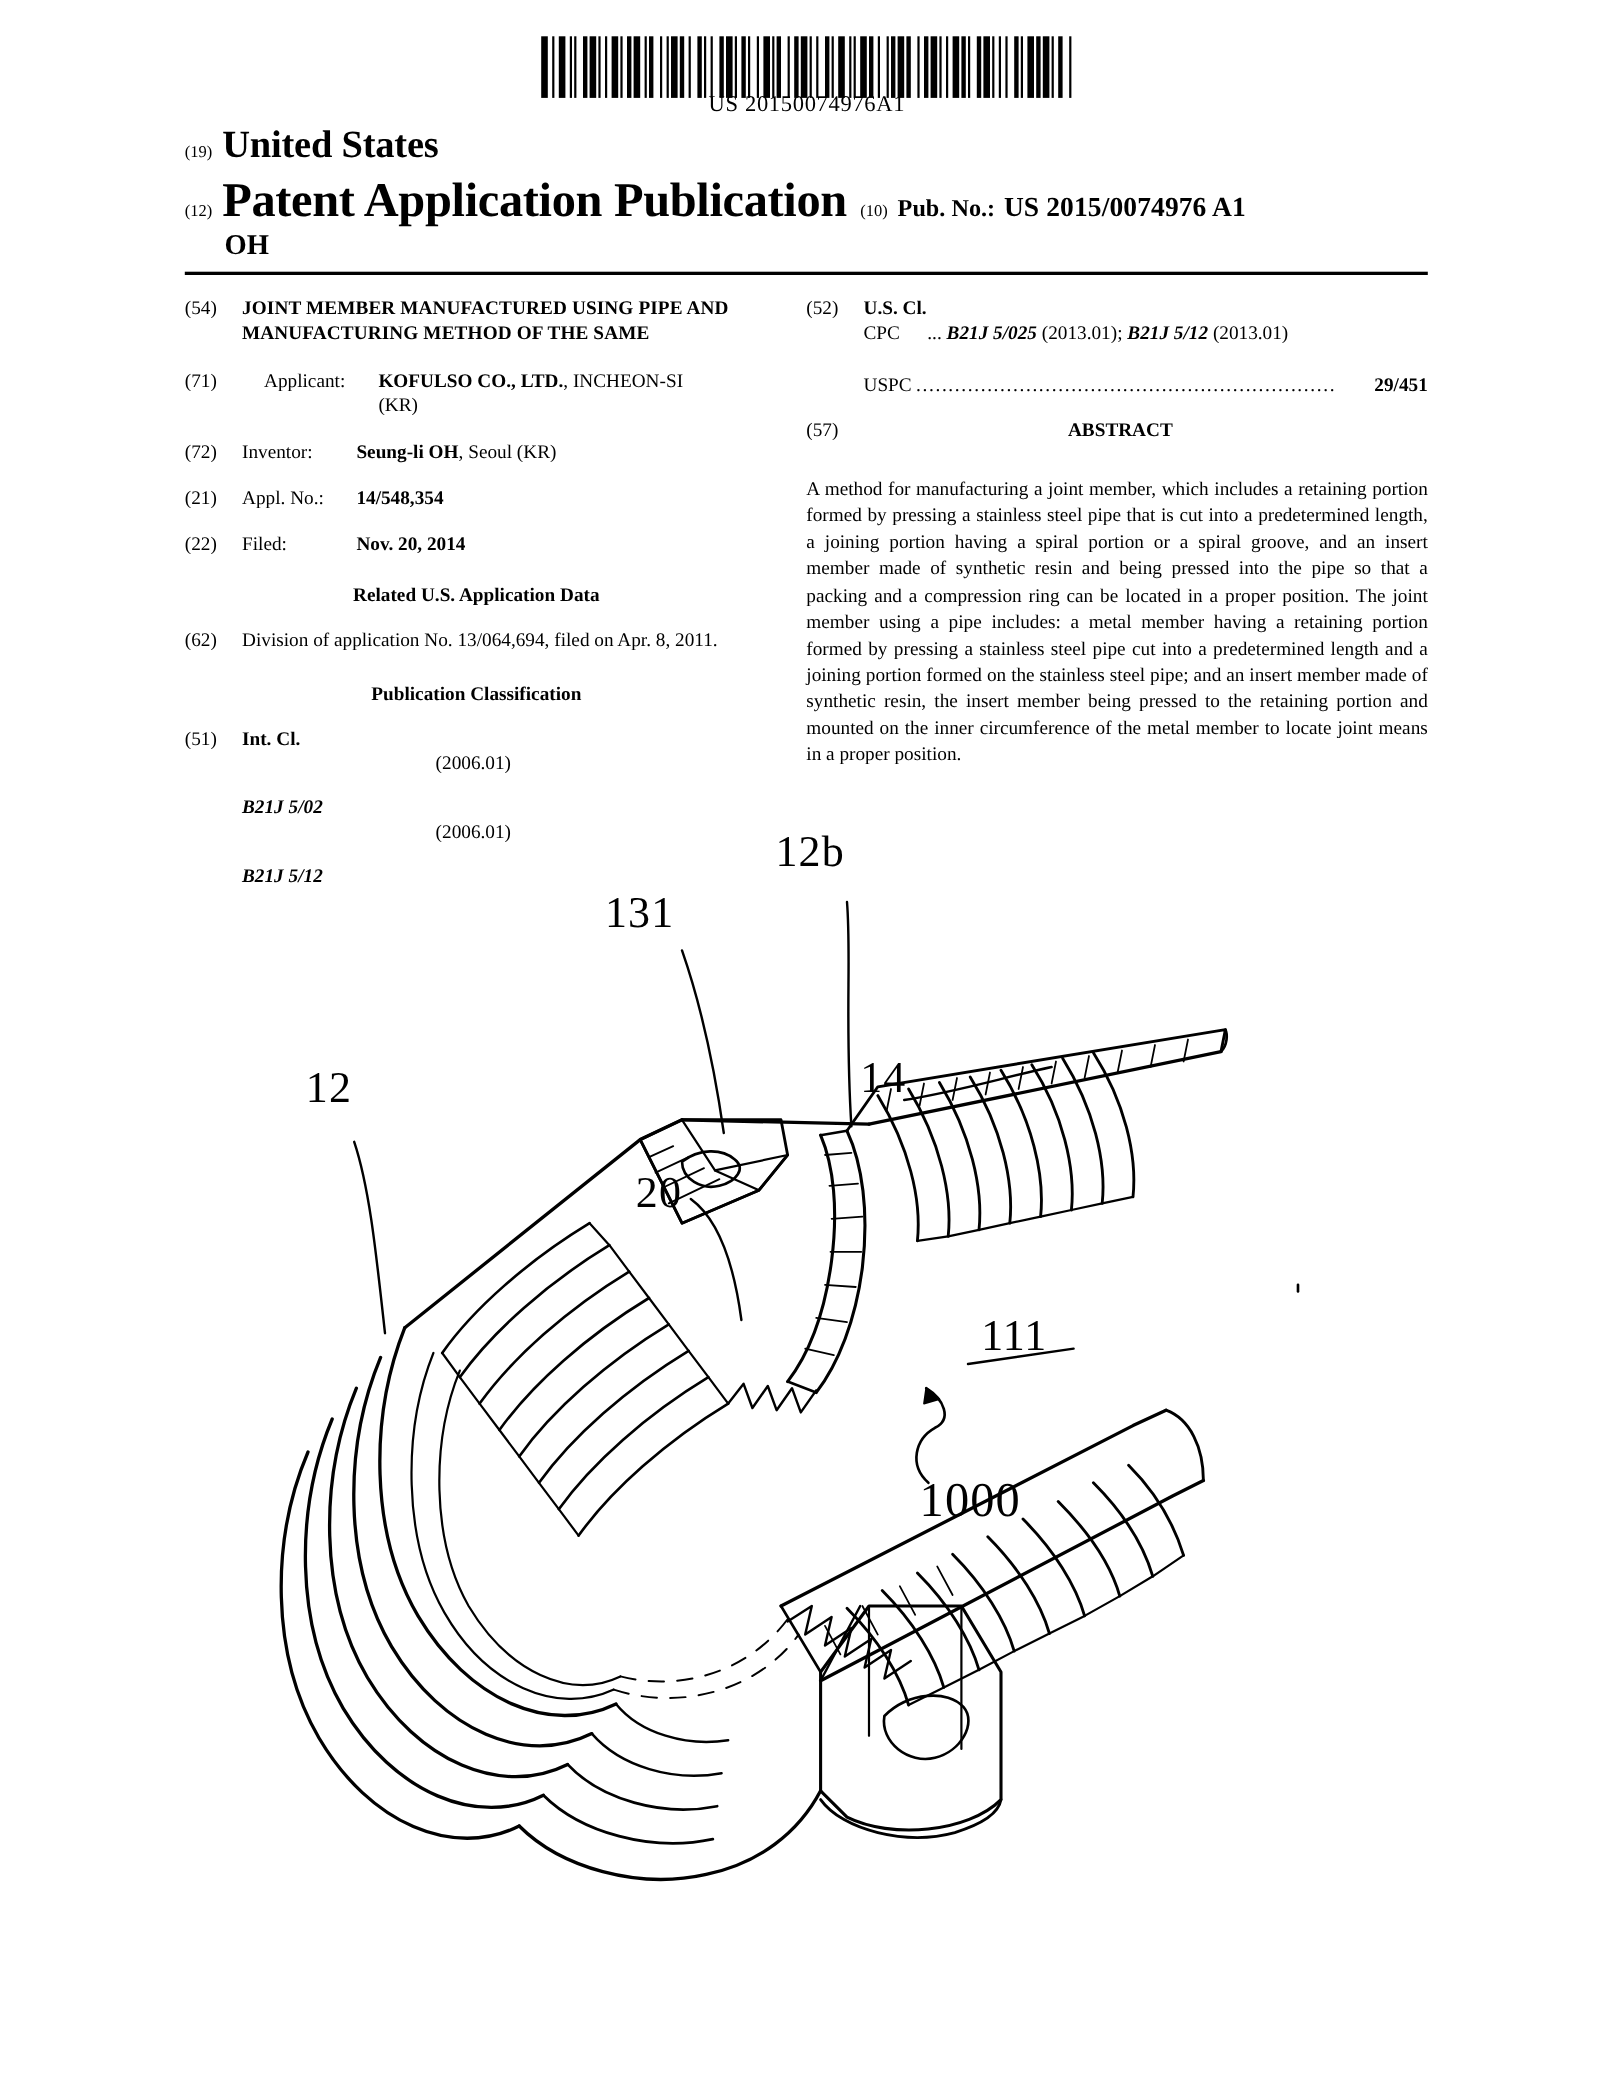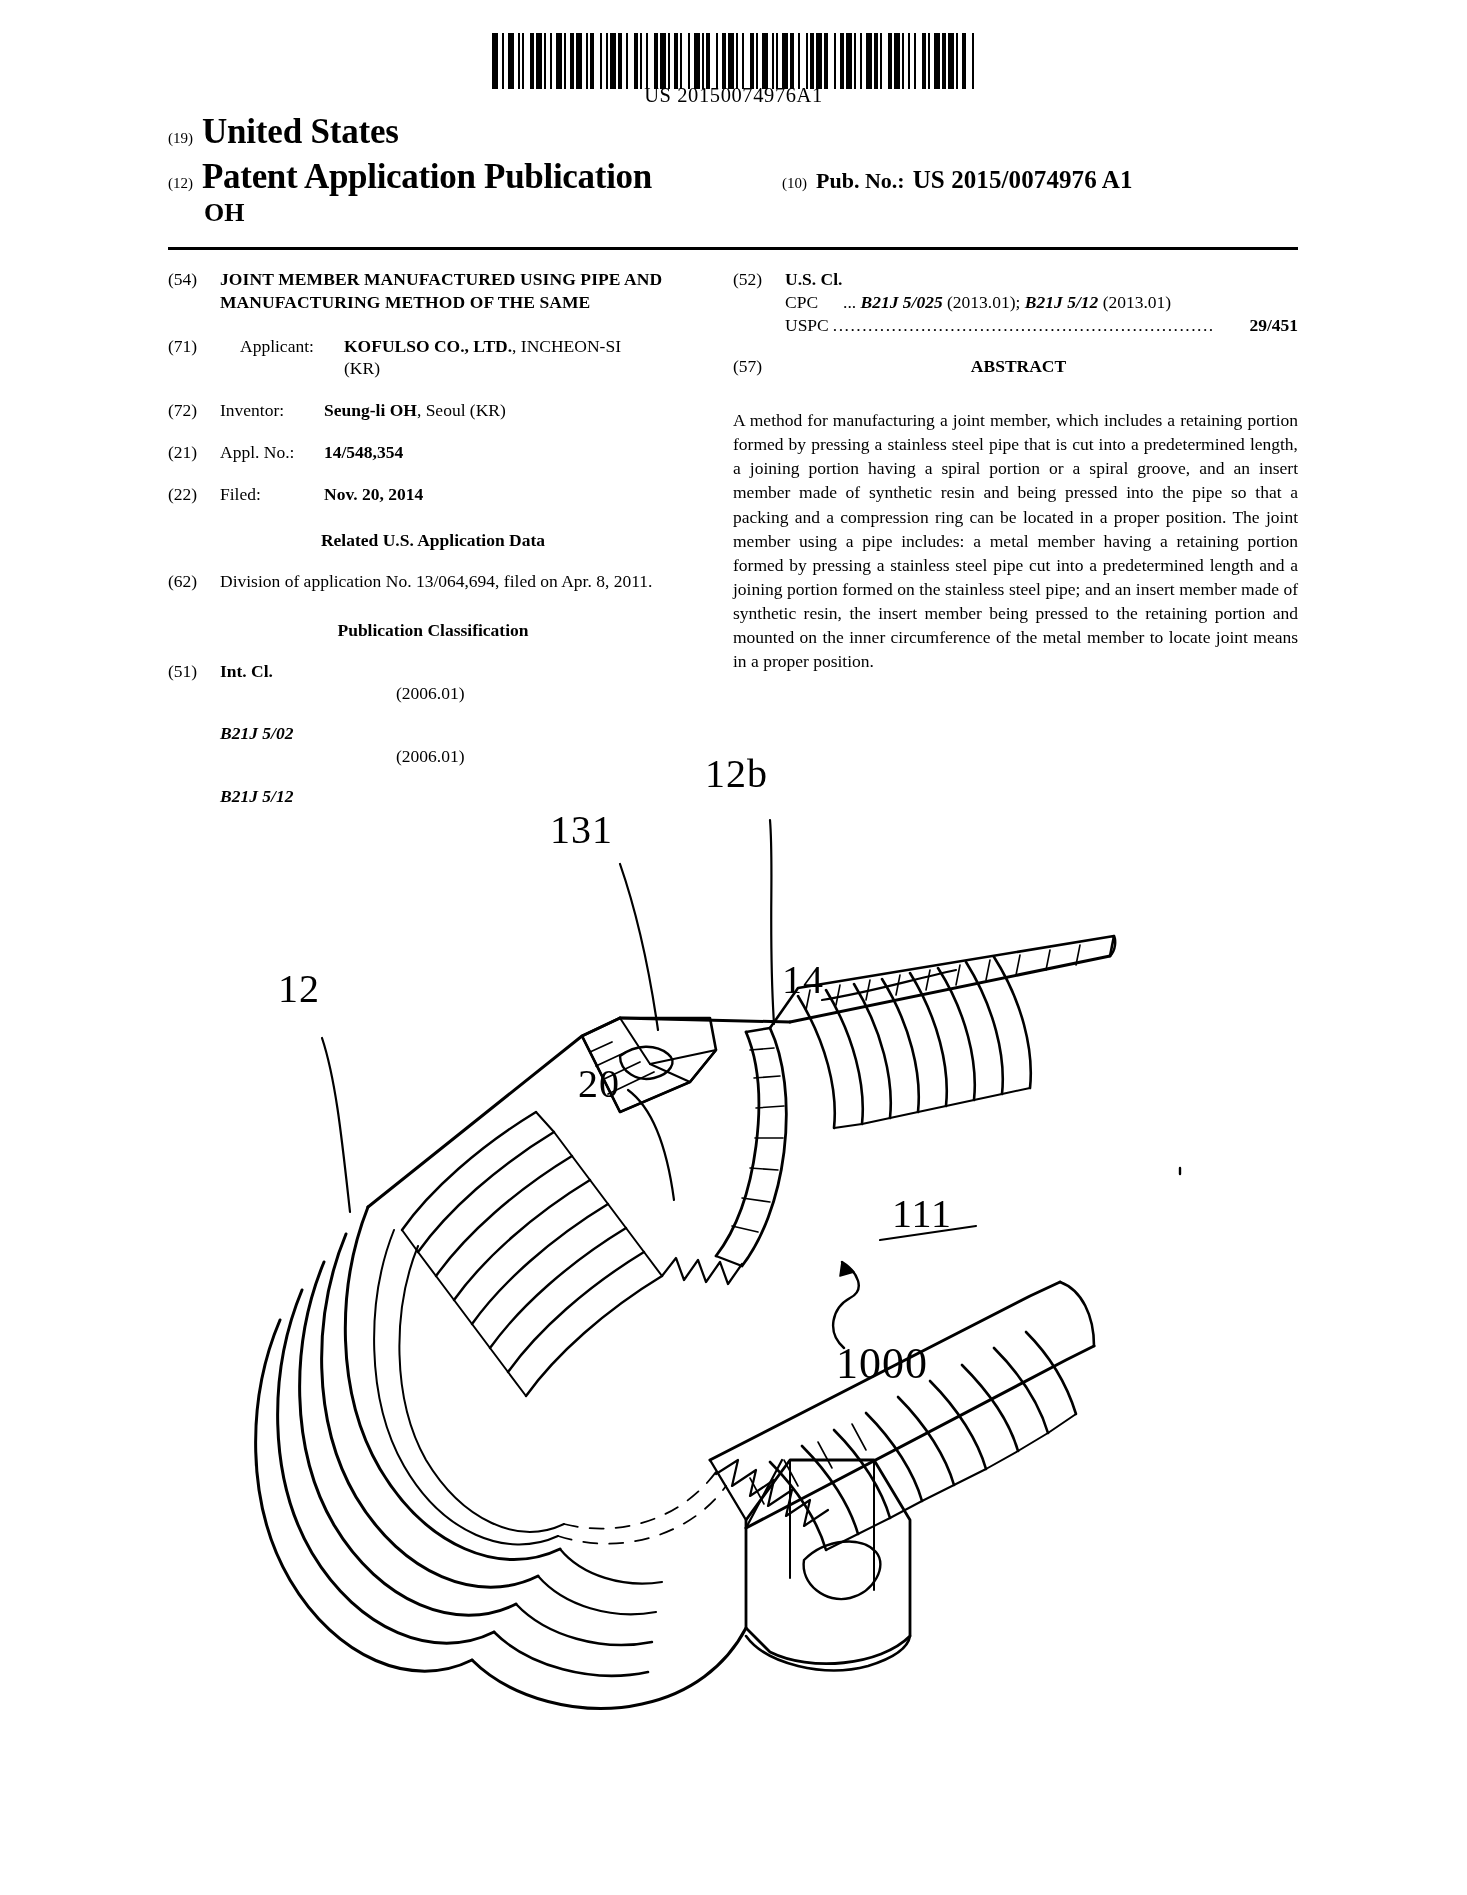--- a/index.html
+++ b/index.html
@@ -71,21 +71,21 @@
     margin-right: 9px;
     white-space: nowrap;
   }
   .us-title {
     font-size: 35px;
     font-weight: bold;
     letter-spacing: -0.2px;
     line-height: 1.08;
   }
   .pap-title {
-    font-size: 35px;
+    font-size: 44px;
     font-weight: bold;
     letter-spacing: -0.3px;
     line-height: 1.12;
     white-space: nowrap;
   }
   .mh-left {
     width: 600px;
   }
   .mh-right {
     flex: 1;
@@ -184,20 +184,21 @@
     margin-top: 40px;
   }
 
   .uscl-cpc {
     display: flex;
   }
   .uscl-cpc .k { width: 58px; flex: 0 0 58px; }
   .uspc-row {
     display: flex;
     align-items: center;
+    margin-top: 24px;
   }
   .uspc-row .k { flex: 0 0 auto; }
   .dots {
     flex: 1;
     overflow: hidden;
     white-space: nowrap;
     margin: 0 4px;
     letter-spacing: 1.5px;
   }
 

